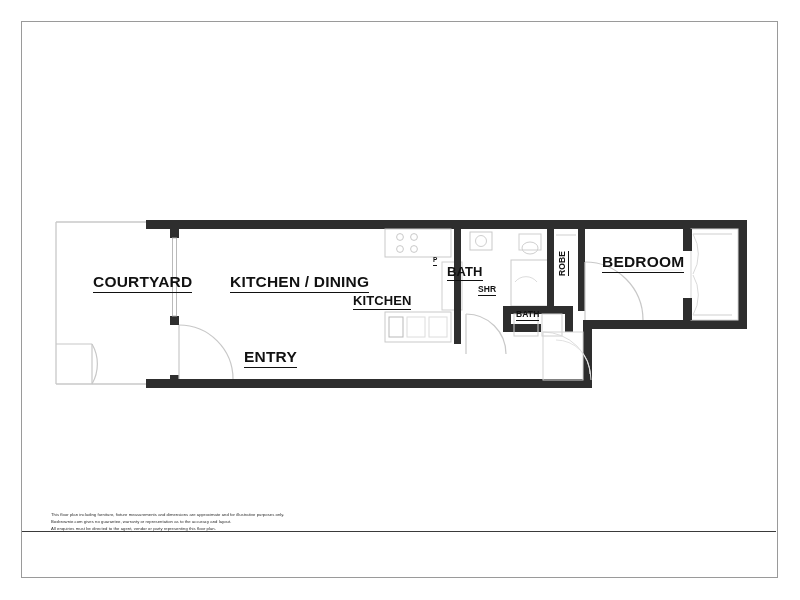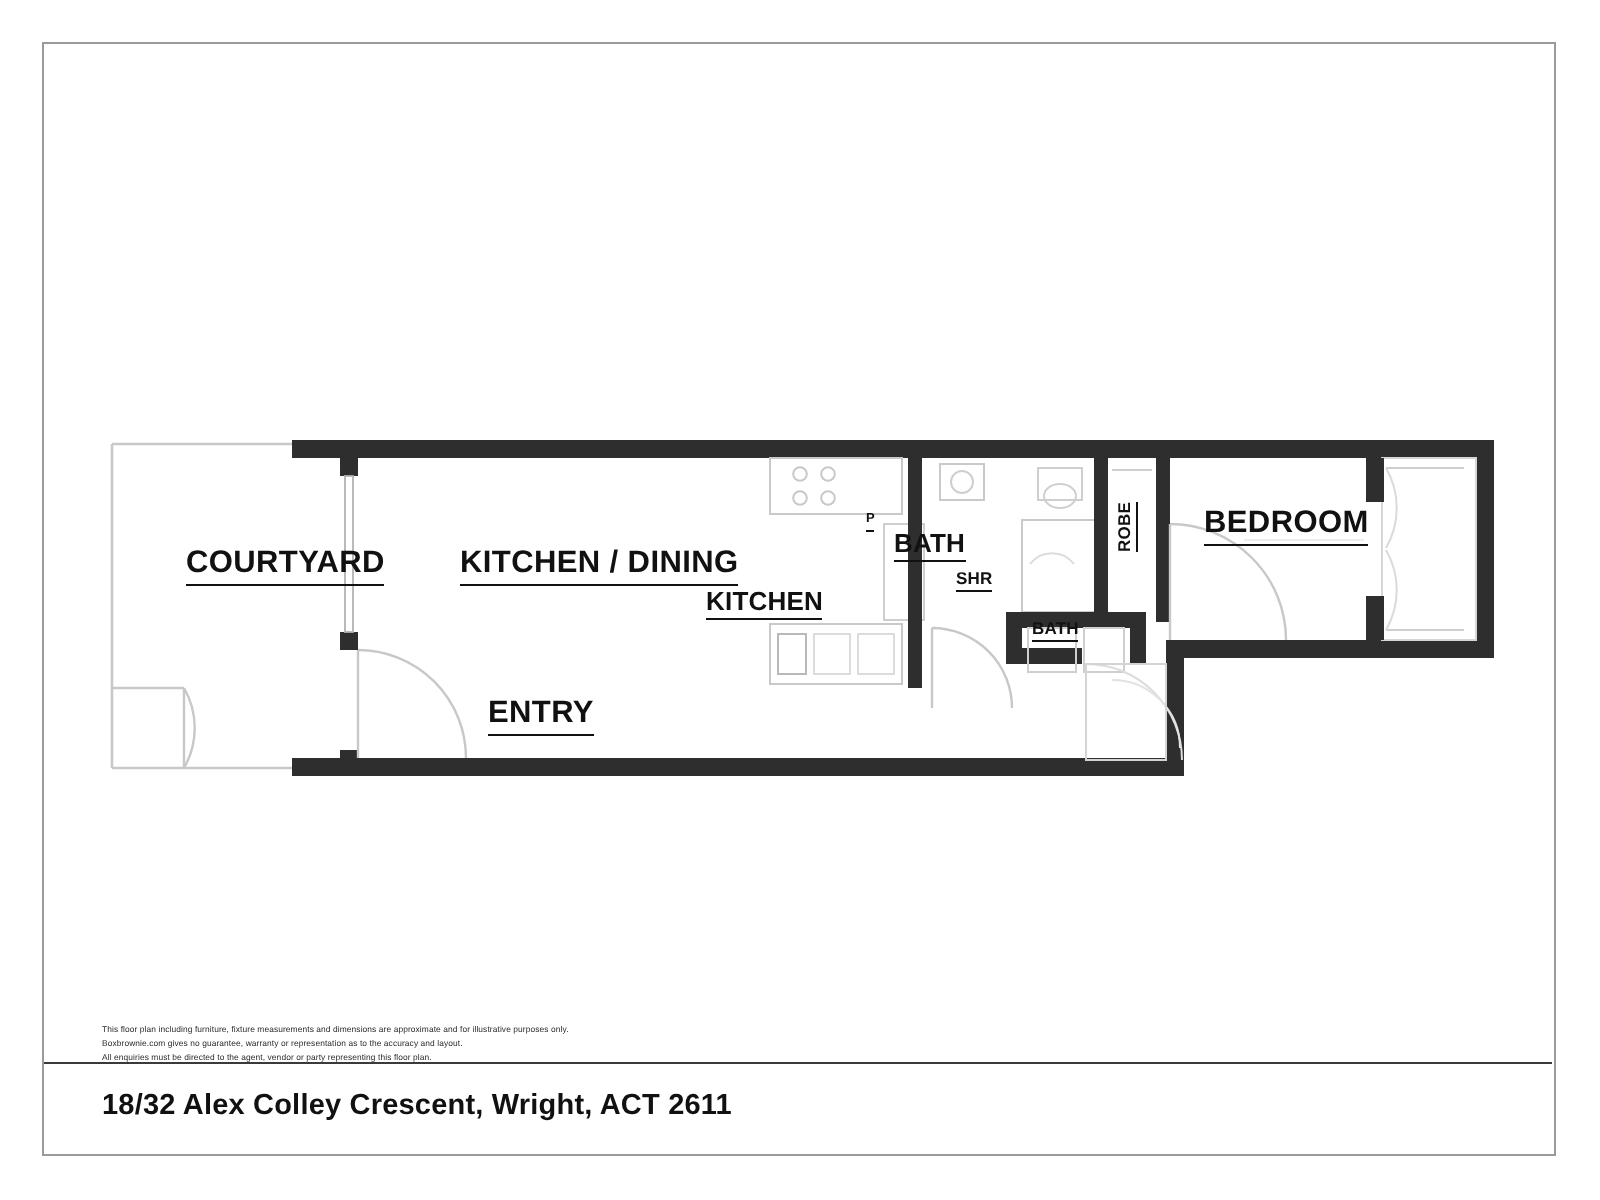--- a/index.html
+++ b/index.html
@@ -293,15 +293,14 @@
   <div class="lbl big" style="left:564px; top:232px;">BEDROOM</div>
 
   <div id="disclaimer">
     <div>This floor plan including furniture, fixture measurements and dimensions are approximate and for illustrative purposes only.</div>
     <div>Boxbrownie.com gives no guarantee, warranty or representation as to the accuracy and layout.</div>
     <div>All enquiries must be directed to the agent, vendor or party representing this floor plan.</div>
   </div>
 
   <div id="rule"></div>
 
-  <div id="address">18/32 Alex Colley Crescent, Wright, ACT 2611</div>
 
 </div>
 
 </body></html>

